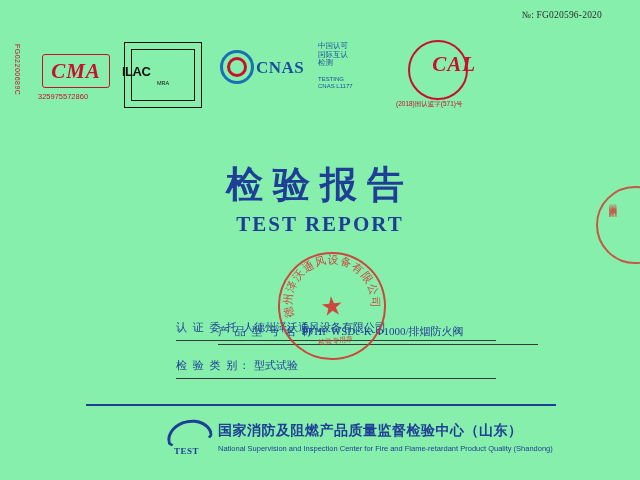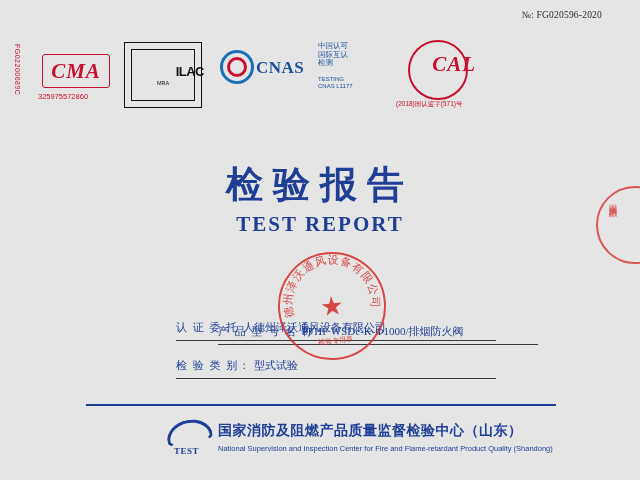--- a/index.html
+++ b/index.html
@@ -4,21 +4,21 @@
 <style>
   html, body {
     margin: 0;
     padding: 0;
     background: #ffffff;
   }
   #page {
     position: relative;
     width: 640px;
     height: 480px;
-    background: #e5e5e5;
+    background: #86efac;
     overflow: hidden;
     font-family: "Liberation Sans", sans-serif;
     color: #1a3a8f;
   }
   
   .serial {
     position: absolute;
     top: 10px;
     right: 38px;
     font-size: 9.5px;
@@ -100,21 +100,21 @@
     top: 6px;
     right: 6px;
     bottom: 6px;
     border: 1px solid #111;
   }
   .ilac-text {
     position: absolute;
     left: 0;
     top: 24px;
     width: 82px;
-    text-align: right;
+    text-align: left;
     font-size: 13px;
     font-weight: bold;
     color: #111;
     font-family: "Liberation Sans", sans-serif;
     letter-spacing: -0.5px;
   }
   .ilac-sub {
     position: absolute;
     left: 0;
     top: 40px;

